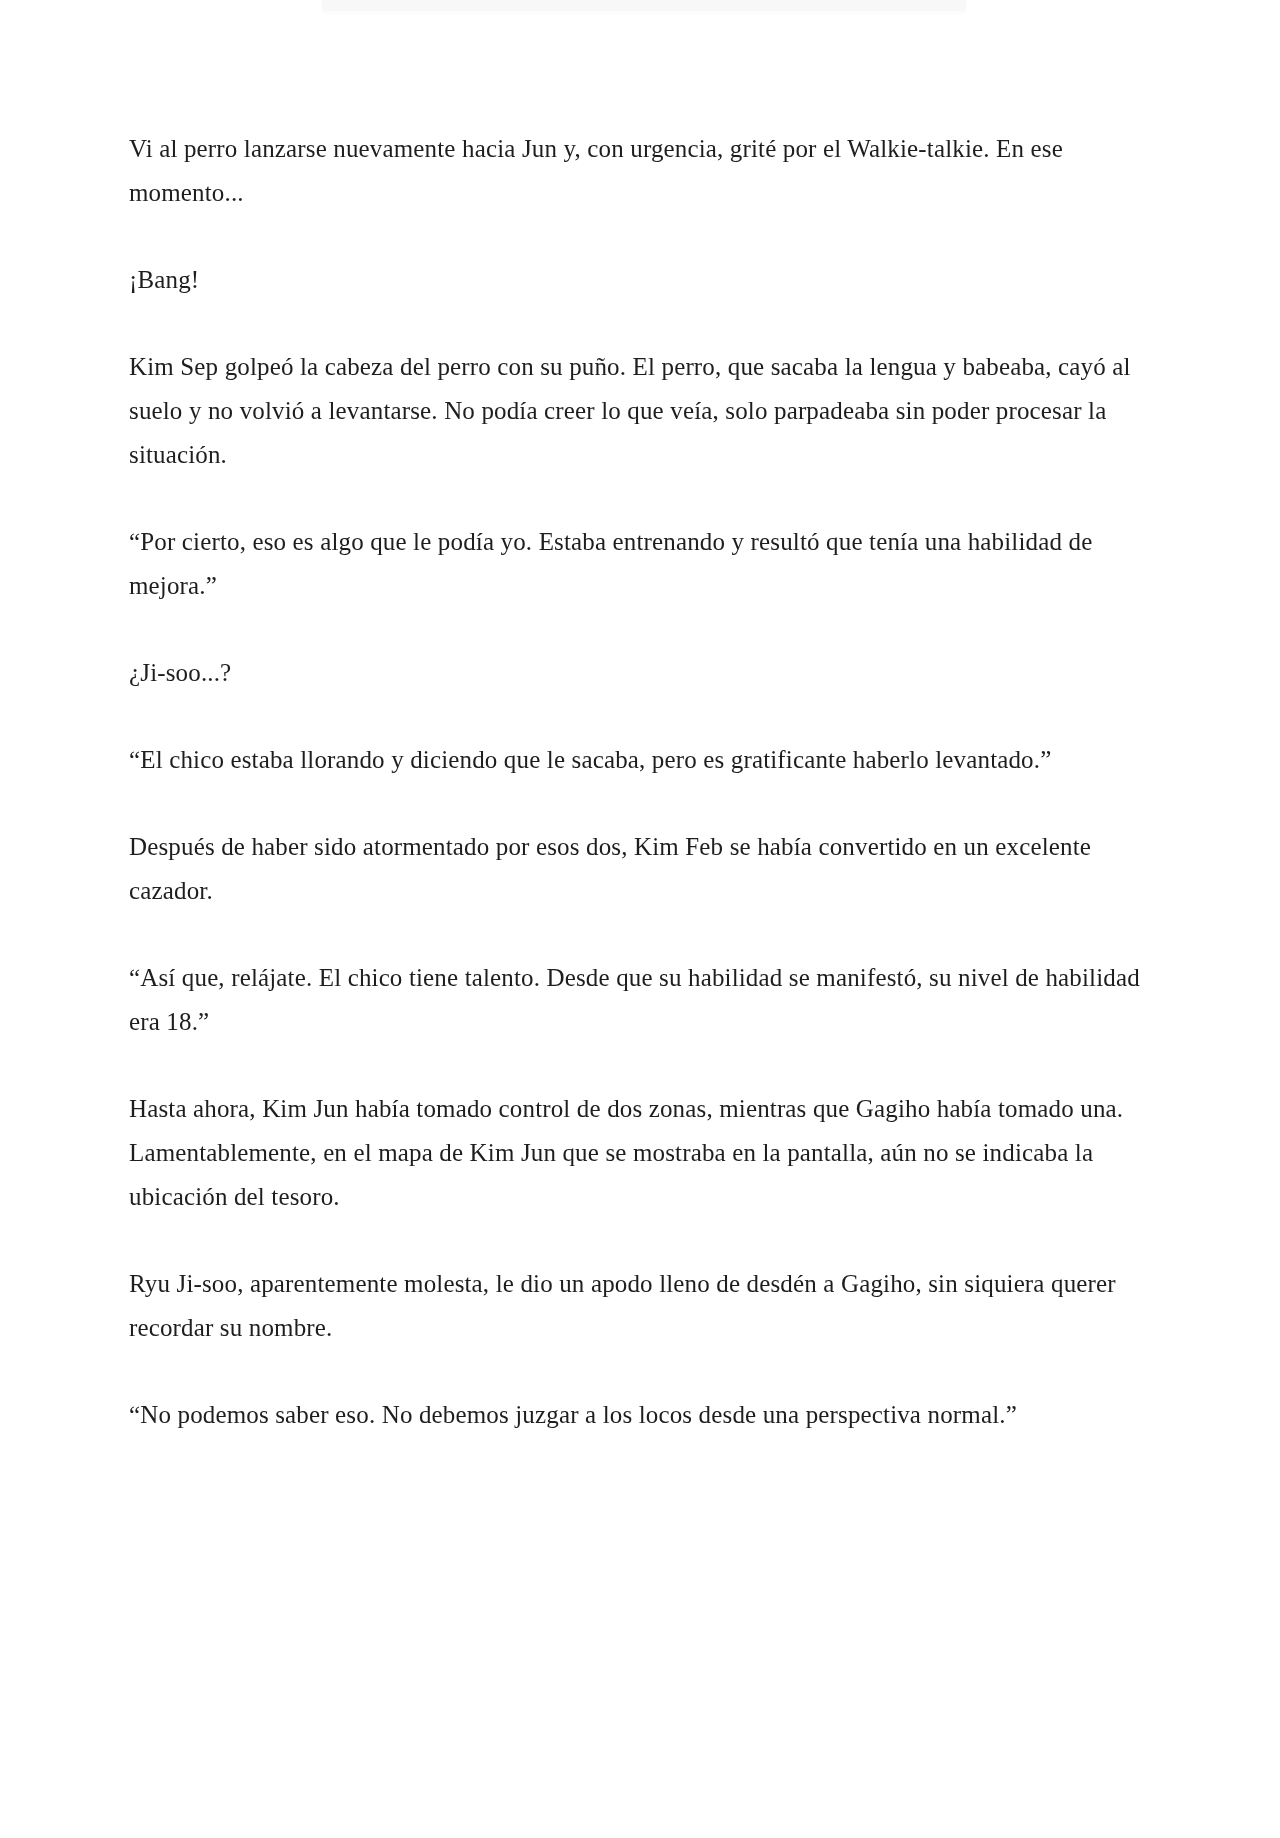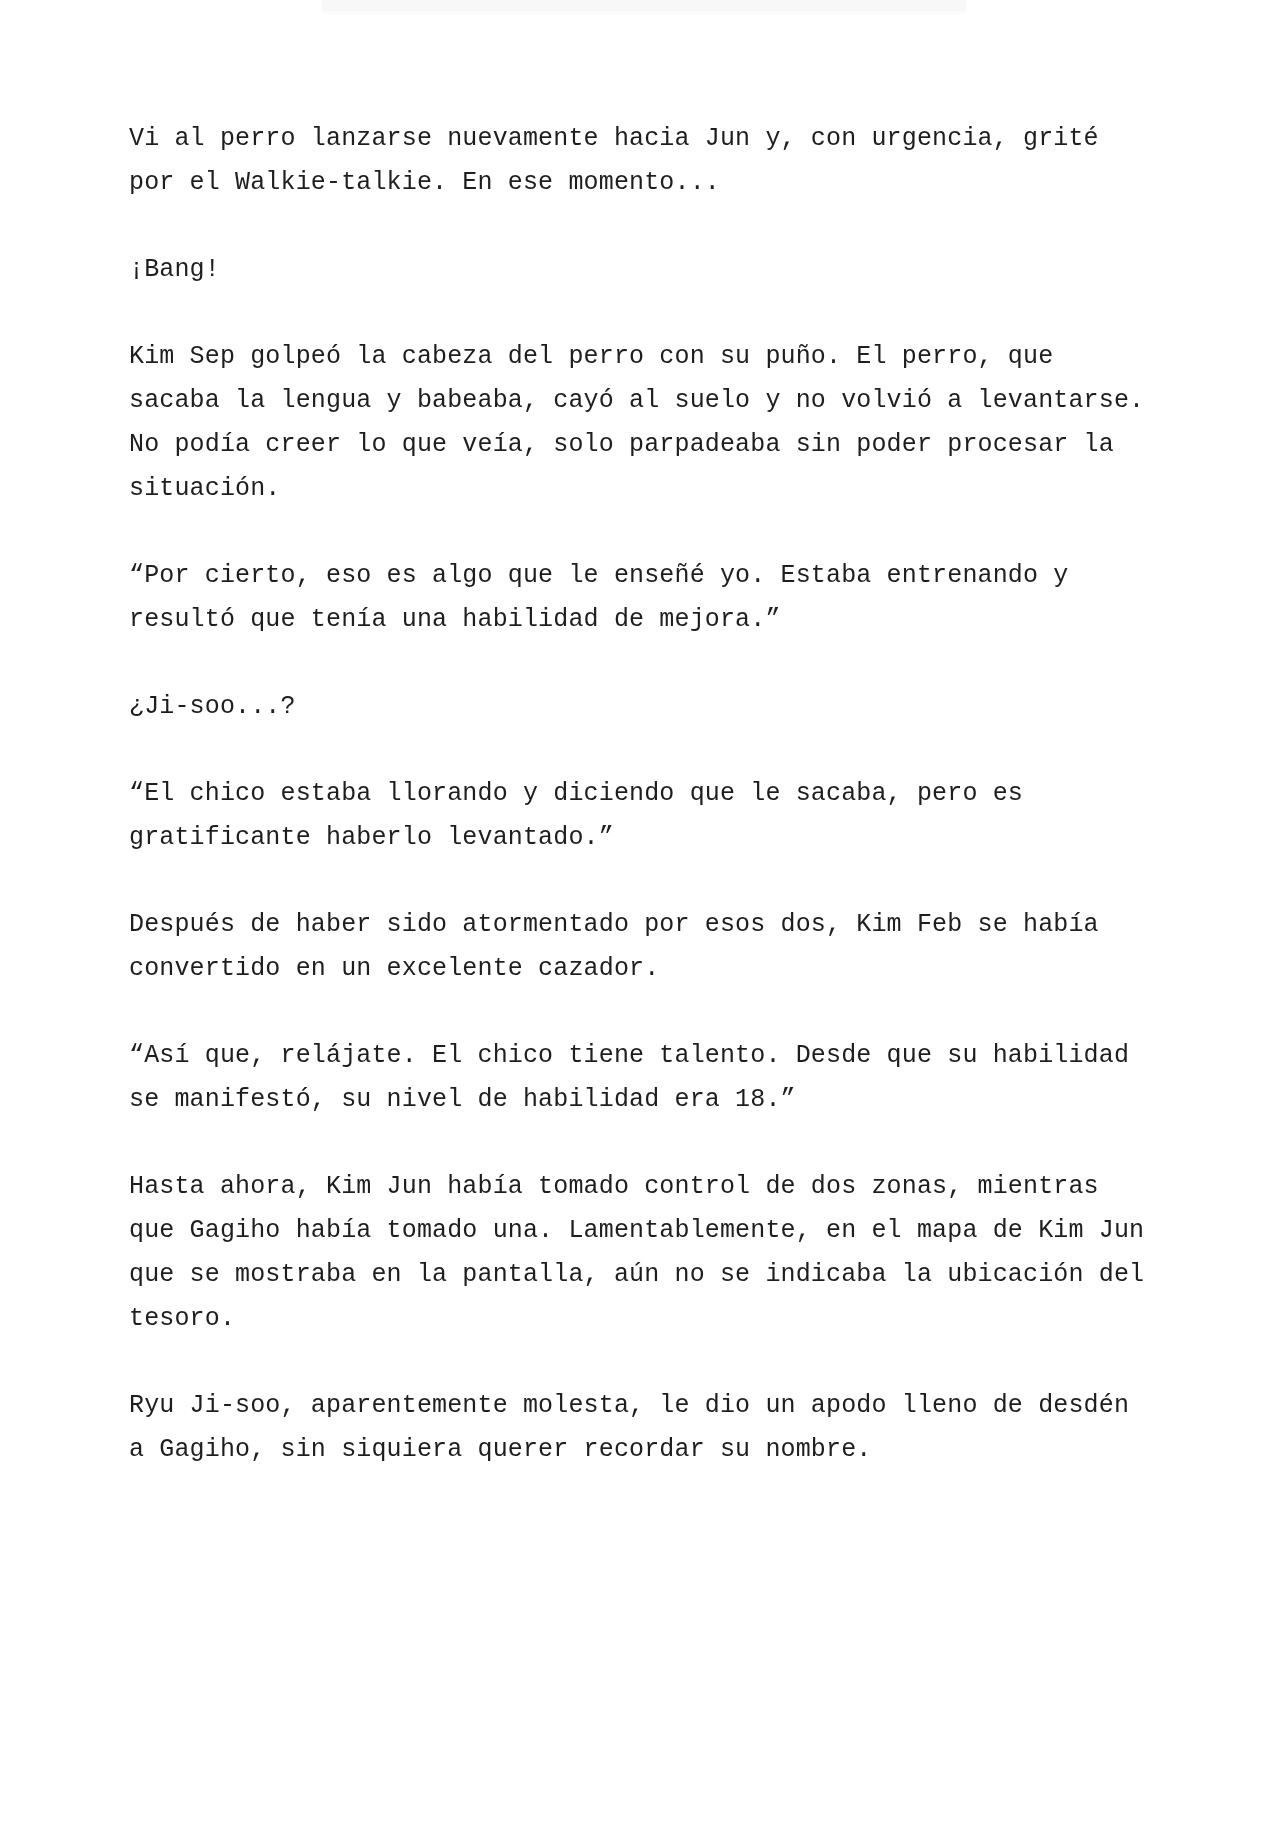--- a/index.html
+++ b/index.html
@@ -17,42 +17,43 @@
     position: absolute;
     top: 0;
     left: 322px;
     width: 644px;
     height: 11px;
     background: #f8f8f8;
     box-shadow: 0 2px 4px rgba(0,0,0,0.02);
   }
   .content {
     position: absolute;
-    top: 117px;
+    top: 127px;
     left: 129px;
     width: 1030px;
-    font-family: Liberation Mono, monospace;
+    font-family: Liberation Serif, serif;
     font-size: 25px;
     line-height: 44px;
     color: #1e1e1e;
     letter-spacing: 0.15px;
   }
   .content p {
     margin: 0 0 43px 0;
   }
 </style>
 </head>
 <body>
 
 <div class="top-bar"></div>
 
 <article class="content">
   <p>Vi al perro lanzarse nuevamente hacia Jun y, con urgencia, grité por el Walkie-talkie. En ese momento...</p>
   <p>¡Bang!</p>
   <p>Kim Sep golpeó la cabeza del perro con su puño. El perro, que sacaba la lengua y babeaba, cayó al suelo y no volvió a levantarse. No podía creer lo que veía, solo parpadeaba sin poder procesar la situación.</p>
-  <p>“Por cierto, eso es algo que le enseñé yo. Estaba entrenando y resultó que tenía una habilidad de mejora.”</p>
+  <p>“Por cierto, eso es algo que le podía yo. Estaba entrenando y resultó que tenía una habilidad de mejora.”</p>
   <p>¿Ji-soo...?</p>
   <p>“El chico estaba llorando y diciendo que le sacaba, pero es gratificante haberlo levantado.”</p>
   <p>Después de haber sido atormentado por esos dos, Kim Feb se había convertido en un excelente cazador.</p>
   <p>“Así que, relájate. El chico tiene talento. Desde que su habilidad se manifestó, su nivel de habilidad era 18.”</p>
   <p>Hasta ahora, Kim Jun había tomado control de dos zonas, mientras que Gagiho había tomado una. Lamentablemente, en el mapa de Kim Jun que se mostraba en la pantalla, aún no se indicaba la ubicación del tesoro.</p>
   <p>Ryu Ji-soo, aparentemente molesta, le dio un apodo lleno de desdén a Gagiho, sin siquiera querer recordar su nombre.</p>
+  <p>“No podemos saber eso. No debemos juzgar a los locos desde una perspectiva normal.”</p>
 </article>
 
 </body></html>

